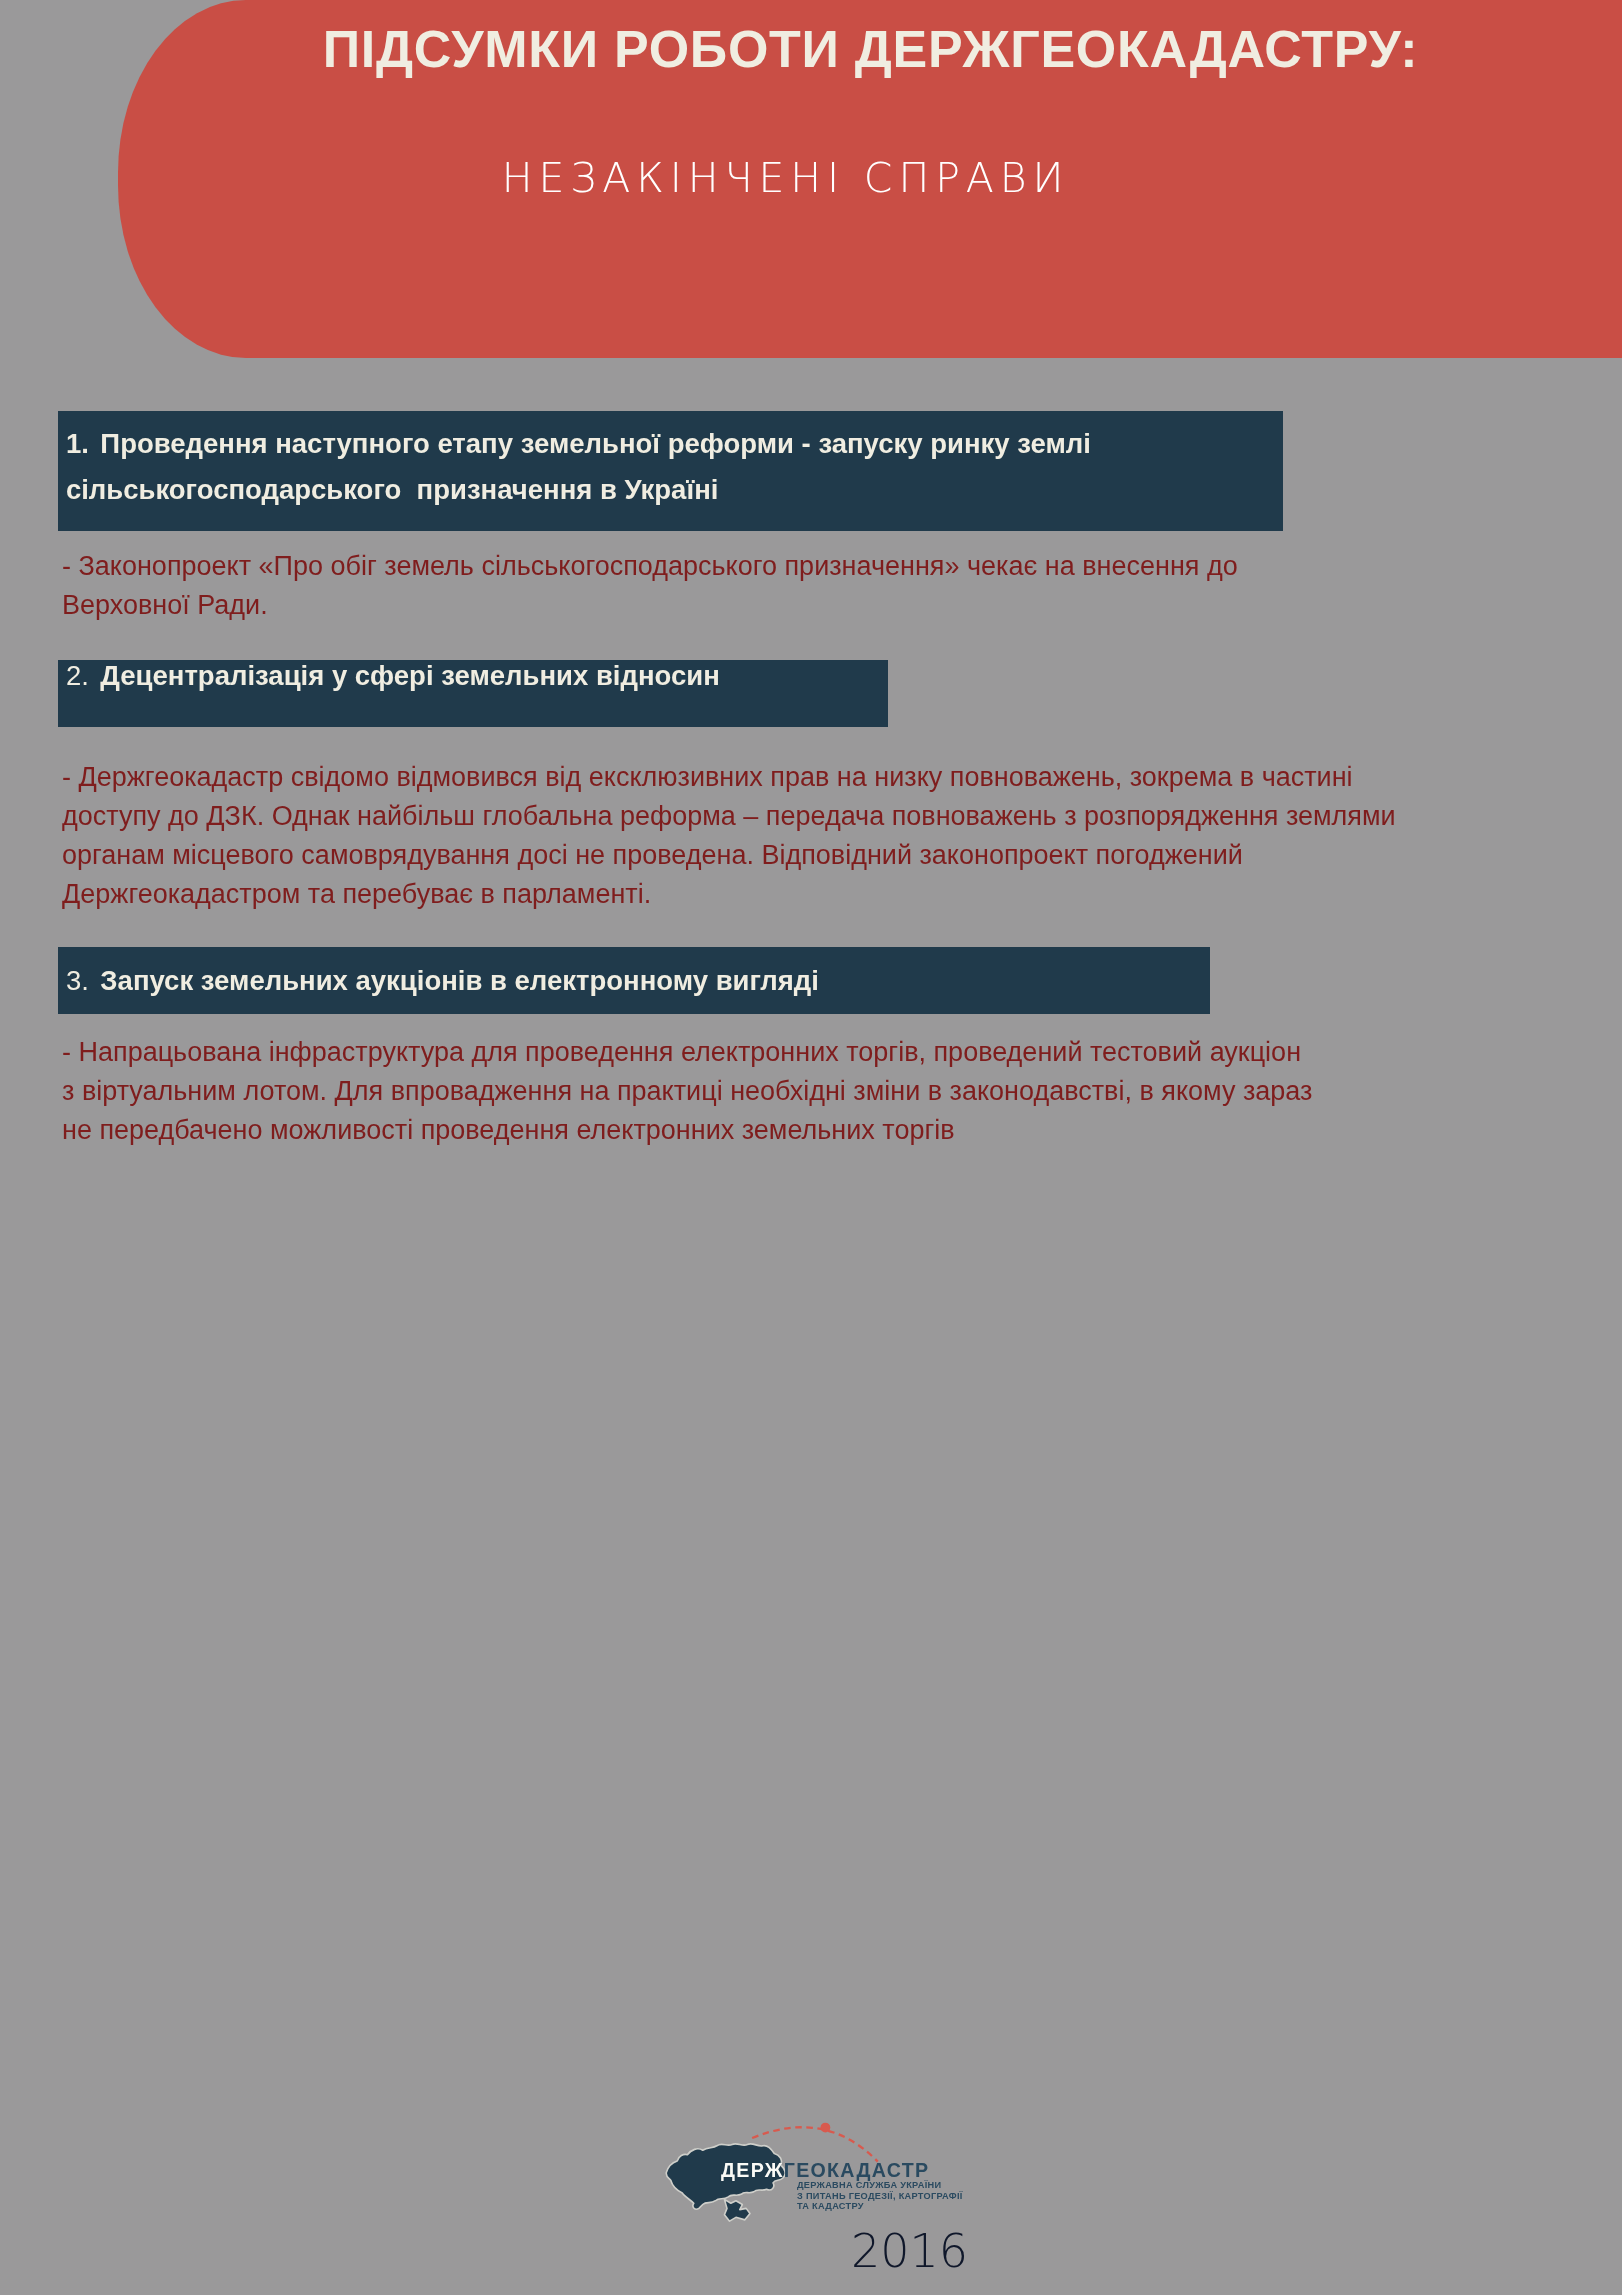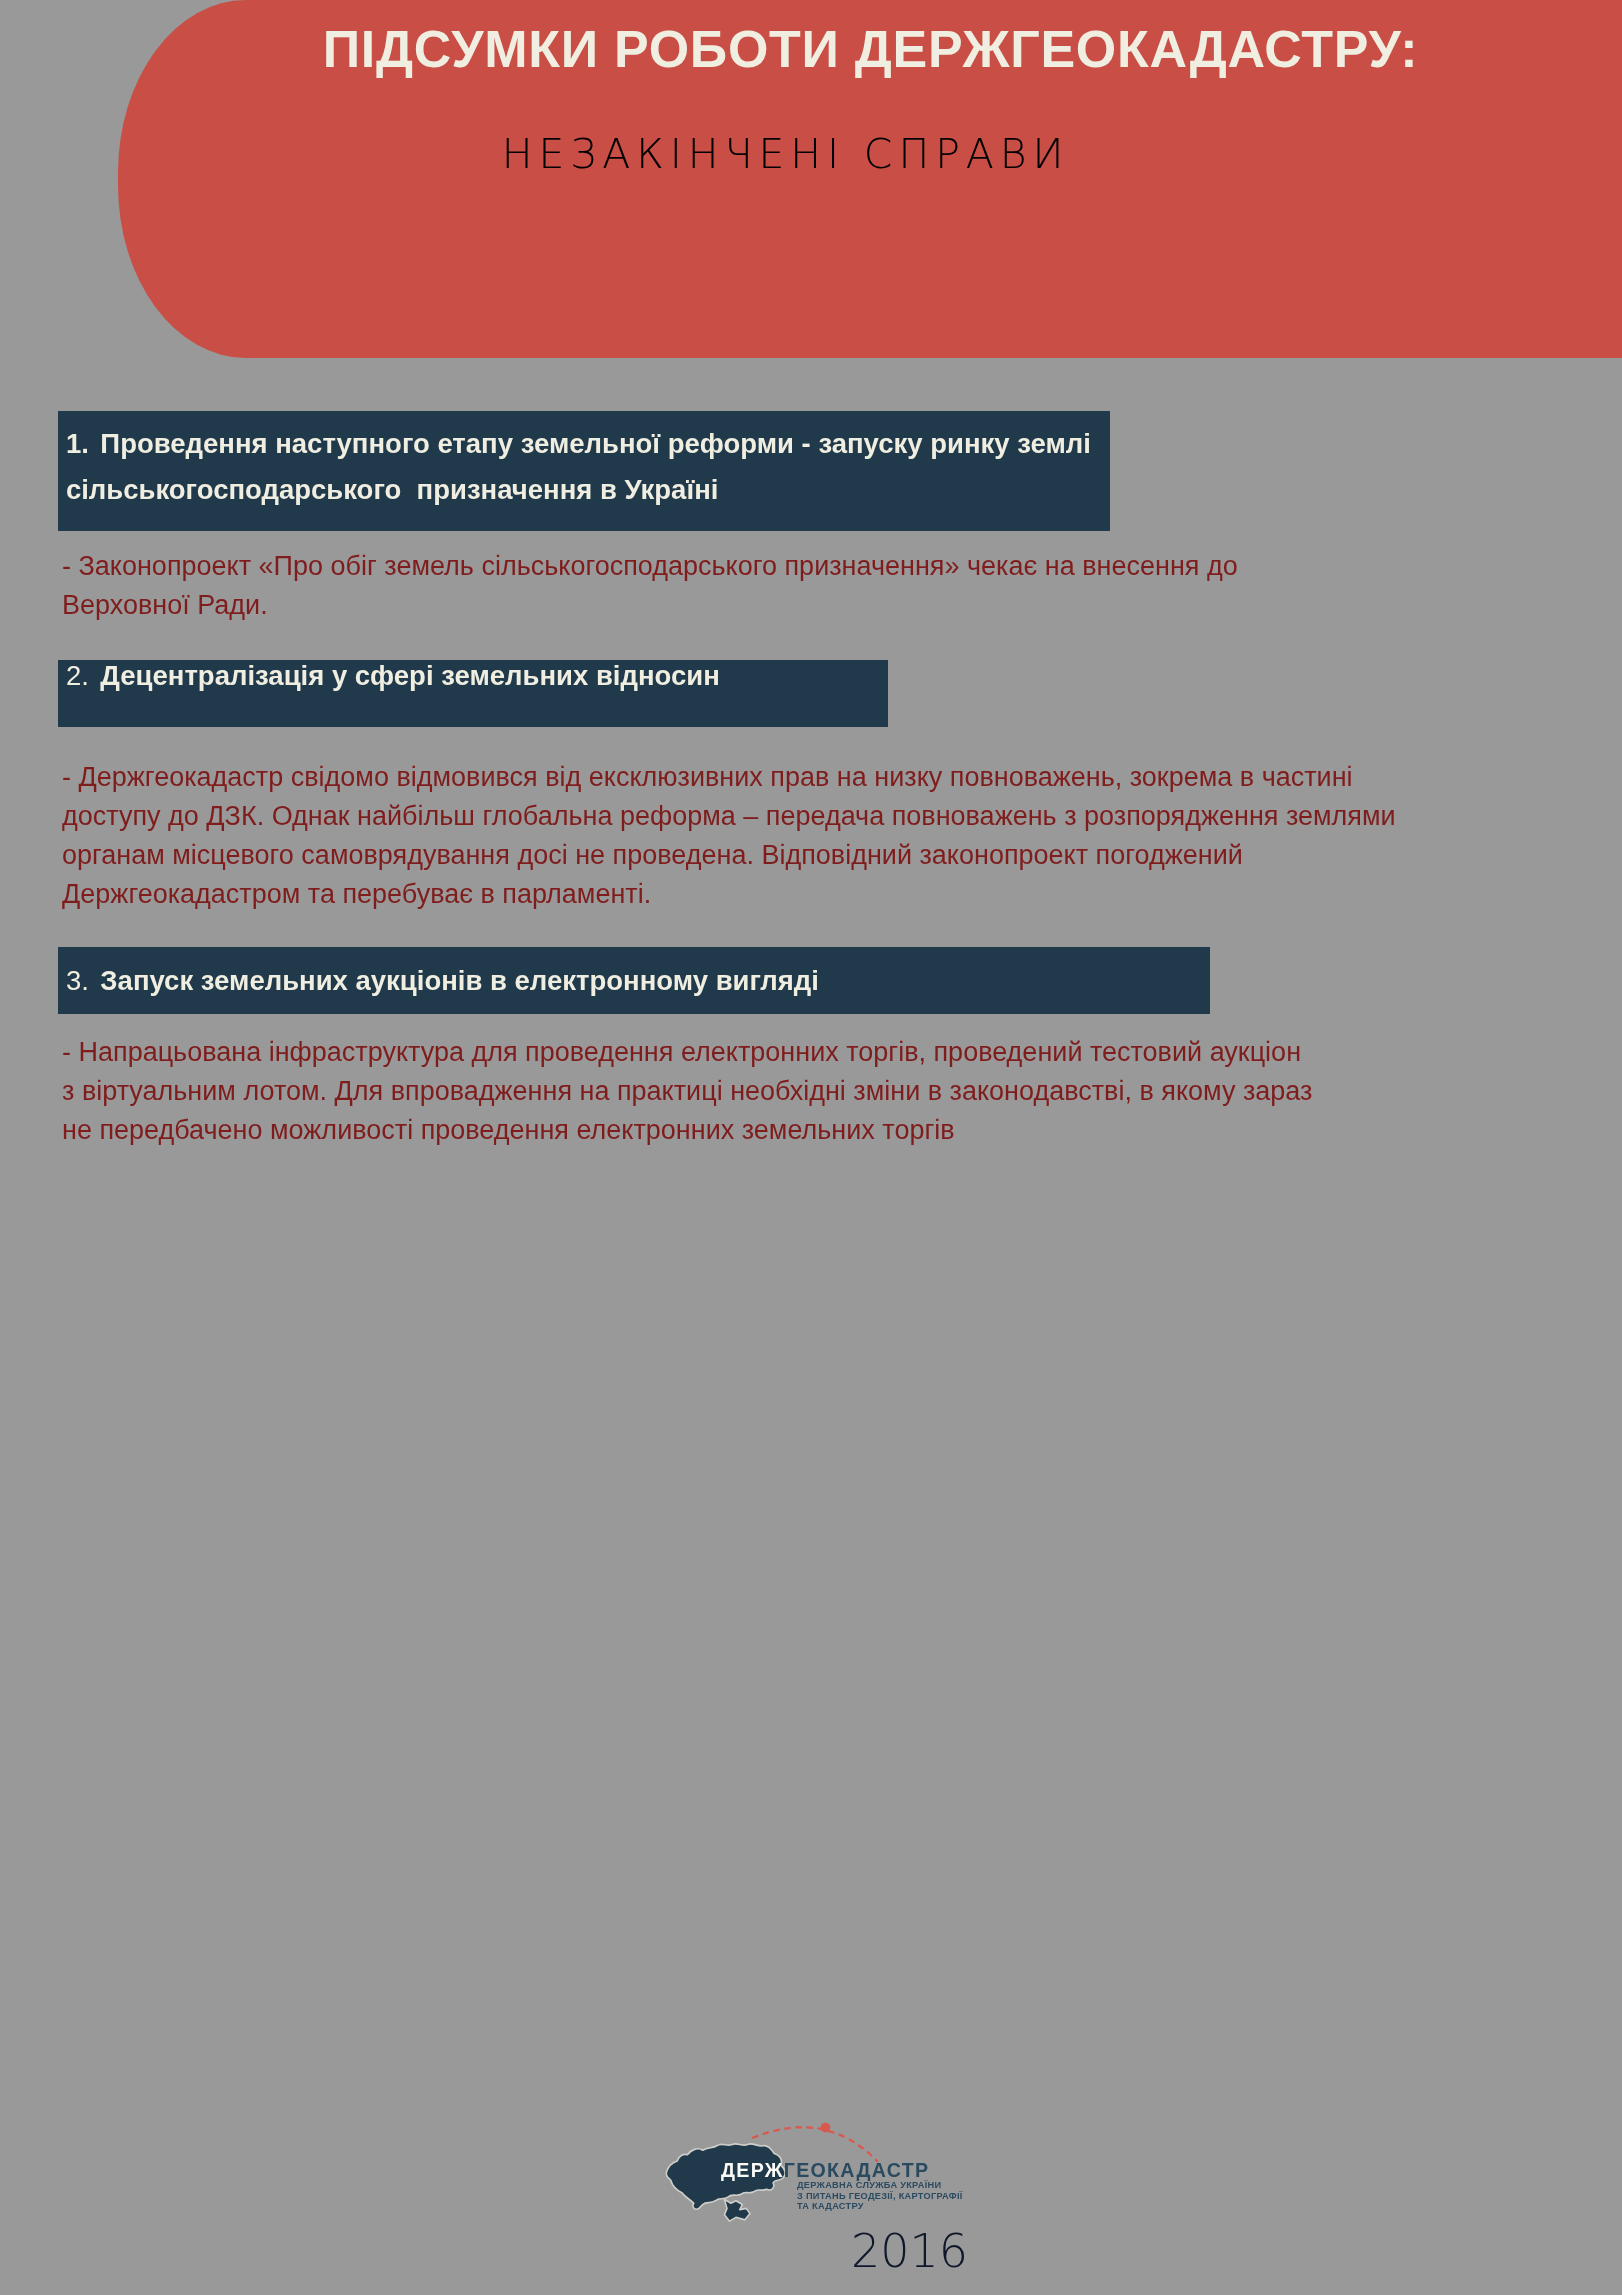--- a/index.html
+++ b/index.html
@@ -17,37 +17,37 @@
     border-bottom-left-radius:128px 173px;
   }
   .banner-title{
     padding-top:18.3px;
     text-align:center;
     color:#F0EDE1;
     font-size:52px;line-height:63px;font-weight:700;
     letter-spacing:0.7px;
   }
   .banner-subtitle{
-    margin-top:52px;margin-right:170px;
+    margin-top:76px;margin-right:170px;
     text-align:center;
-    color:#000000;
+    color:#ffffff;
     font-family:"DejaVu Sans","Liberation Sans",sans-serif;
     font-weight:200;
     font-size:41px;line-height:42px;
     letter-spacing:5.9px;
   }
   
   .bar{
     position:absolute;left:58px;
     background:#203A4B;color:#F0EDE1;
     font-size:27.5px;font-weight:700;
     box-sizing:border-box;
   }
   .bar .num{font-weight:400;margin-right:3.9px;}
-  .bar-1{top:411px;width:1052px;height:120px;padding:9.8px 6.5px 0 7.9px;line-height:46px;}
+  .bar-1{top:411px;width:1225px;height:120px;padding:9.8px 6.5px 0 7.9px;line-height:46px;}
   .bar-1 .num{font-weight:700;}
   .bar-2{top:660px;width:830px;height:67px;display:flex;padding-left:7.9px;}
   .bar-3{top:931px;width:1152px;height:67px;display:flex;align-items:center;padding-left:7.9px;margin-top:16px;}
   .bar-text{white-space:pre-wrap;}
   
   .body-text{
     position:absolute;left:62px;width:1544px;
     color:#7f1d1d;
     font-size:27px;line-height:39px;font-weight:400;
     white-space:pre-wrap;

